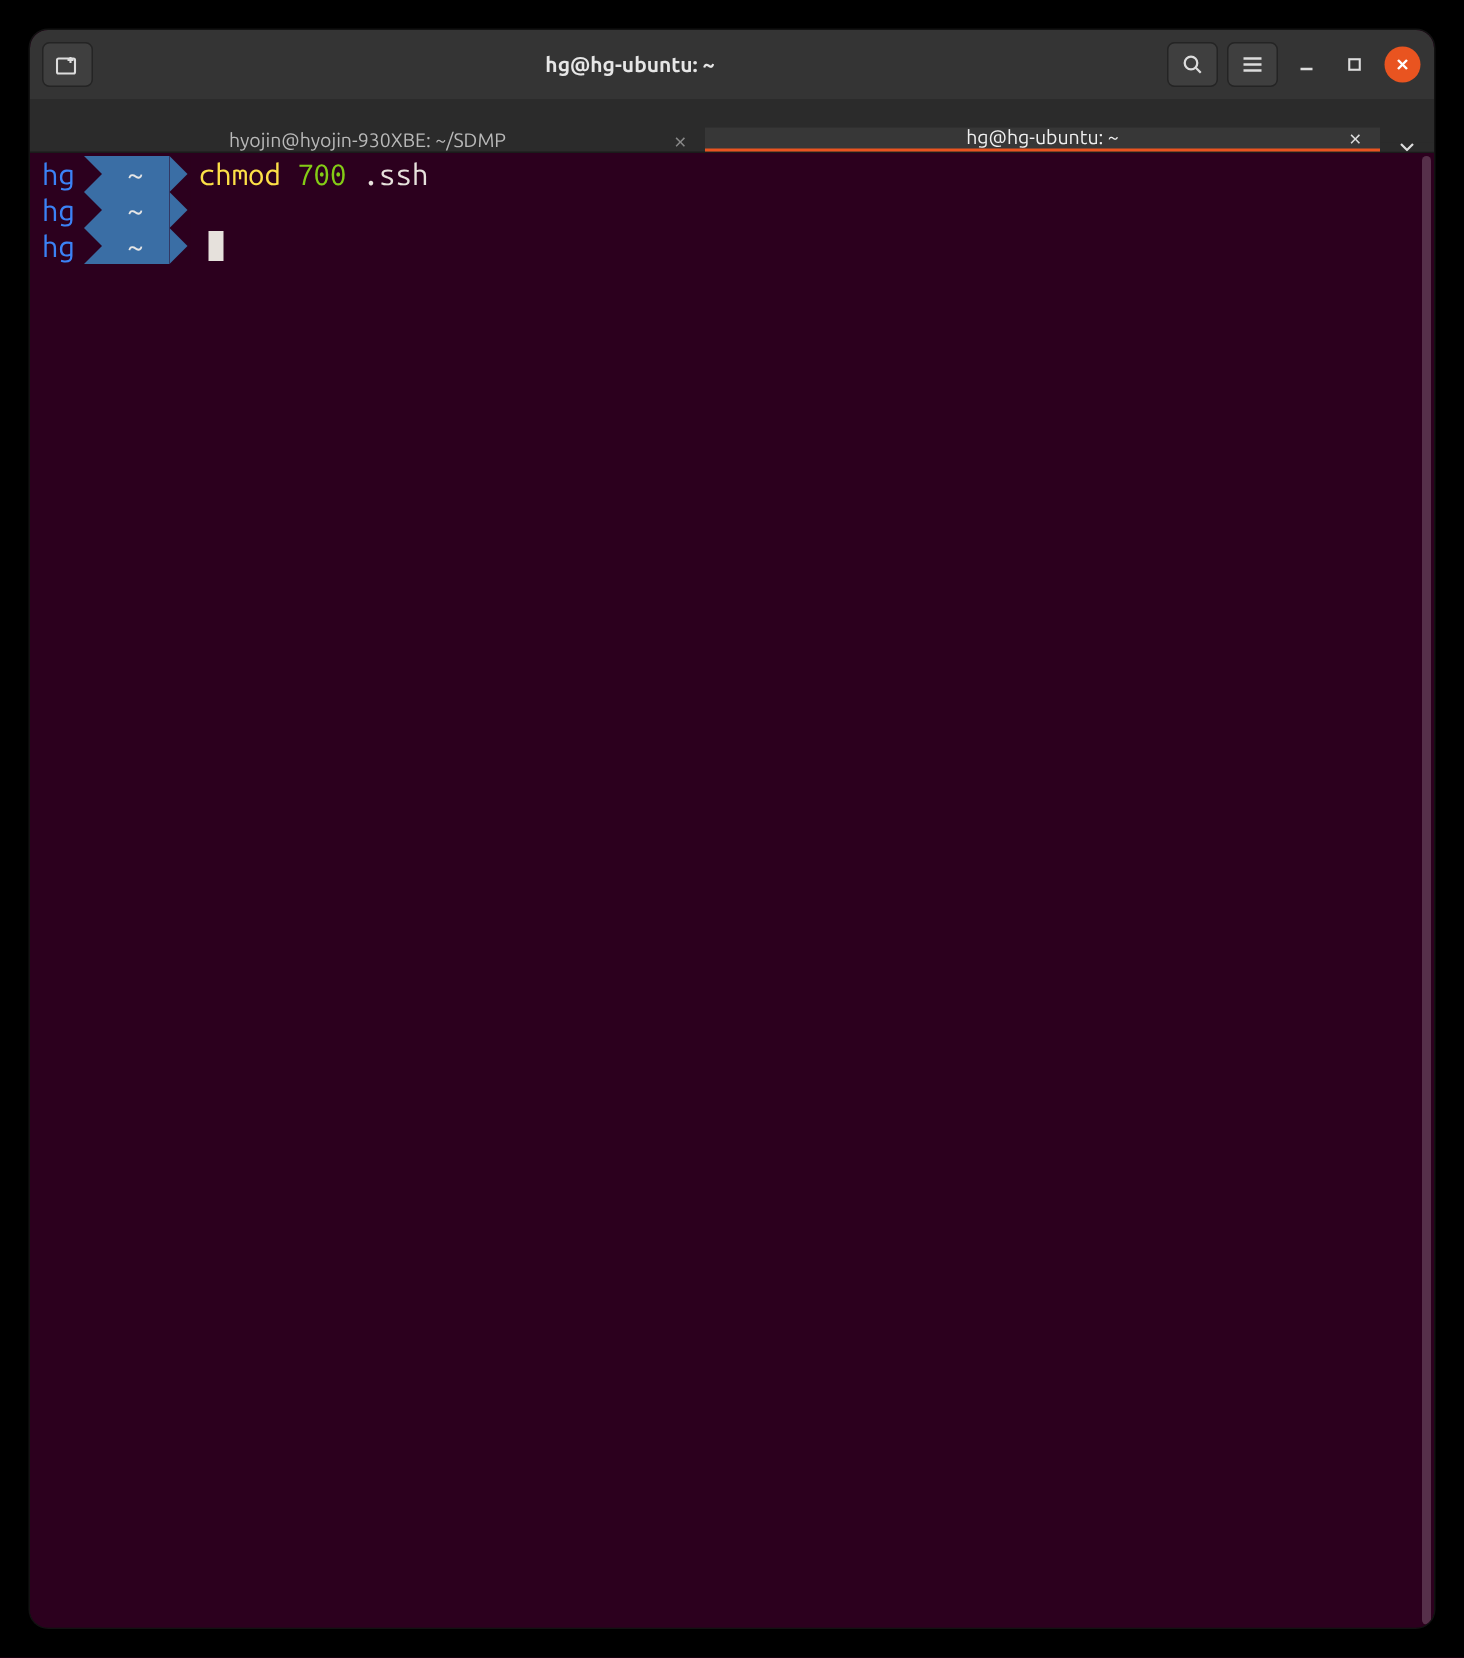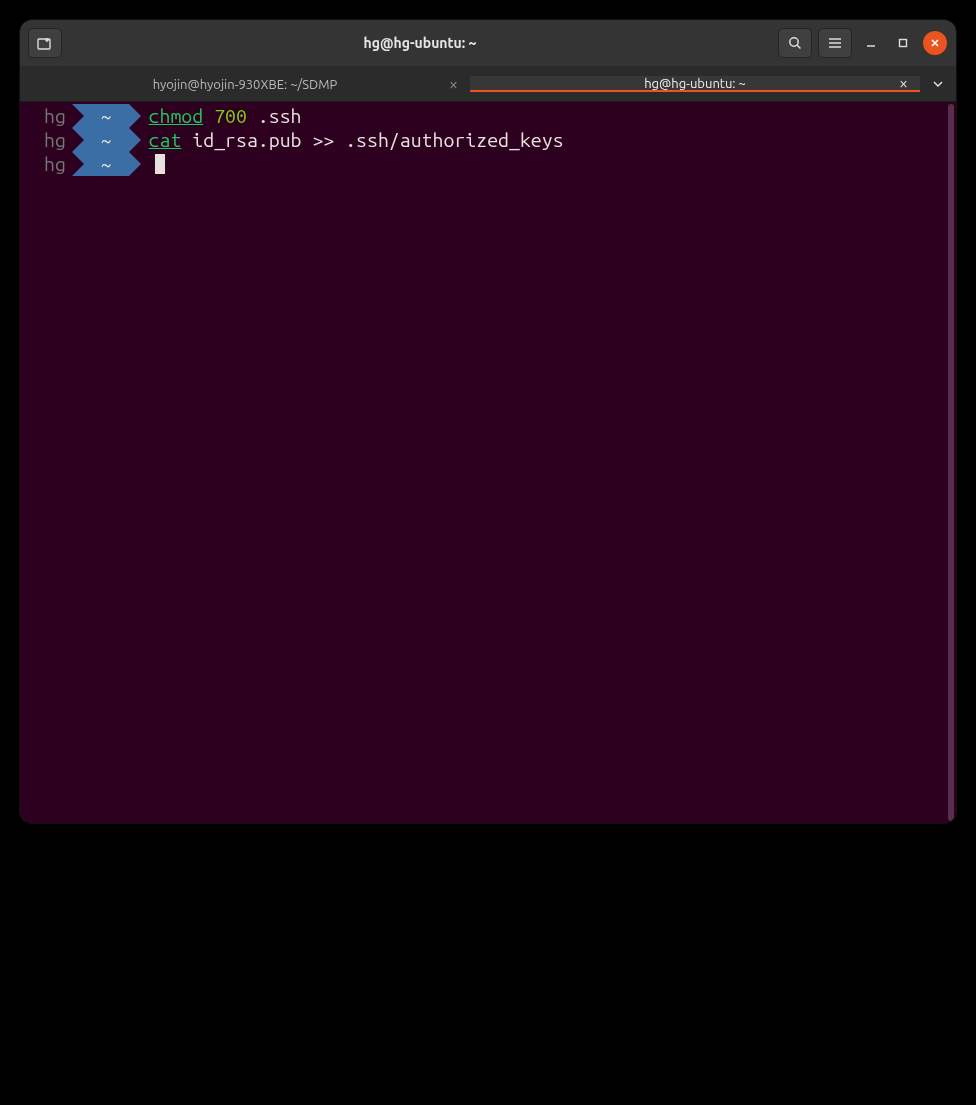--- a/index.html
+++ b/index.html
@@ -9,21 +9,21 @@
     height: 1105px;
     font-family: "Ubuntu", "DejaVu Sans", sans-serif;
     overflow: hidden;
     position: relative;
   }
   .window {
     position: absolute;
     top: 20px;
     left: 20px;
     width: 936px;
-    height: 803px;
+    height: 1065px;
     background: #2c001e;
     border-radius: 12px;
     overflow: hidden;
     display: flex;
     flex-direction: column;
     box-shadow: 0 0 0 1px rgba(255,255,255,0.07), 0 8px 30px rgba(0,0,0,0.6);
   }
   .titlebar {
     height: 46px;
     background: #343434;
@@ -72,21 +72,21 @@
     display: flex;
     align-items: center;
     justify-content: center;
   }
   .win-close svg { stroke: #fff; }
 
   .tabbar {
     height: 36px;
     background: #2b2b2b;
     display: flex;
-    align-items: center;
+    align-items: flex-end;
     border-bottom: 1px solid #1b1b1b;
   }
   .tab {
     flex: 1;
     display: flex;
     align-items: center;
     justify-content: center;
     color: #b9b9b9;
     font-size: 13px;
     position: relative;
@@ -132,25 +132,25 @@
     position: absolute;
     right: 2px;
     top: 2px;
     bottom: 2px;
     width: 6px;
     background: #56304a;
     border-radius: 3px;
   }
 
   .line { display:flex; align-items:center; height:24px; white-space:pre; }
-  .seg-user { color:#737373; background:#2c001e; padding:0 6px 0 24px; }
+  .seg-user { color:#3b82f6; background:#2c001e; padding:0 6px 0 8px; }
   .chev { width:14px; height:24px; display:block; }
   .seg-path { background:#3a6ea5; color:#e6e6e6; padding:0 6px 0 4px; }
   .cmd { padding-left:6px; }
-  .tok-cmd { color:#22c55e;text-decoration:underline; }
+  .tok-cmd { color:#fde047; }
   .tok-arg { color:#84cc16; }
   .tok-under { color:#e6e1dc; }
   .tok-op { color:#e6e1dc; }
   .cursor {
     display:inline-block;
     width: 10px;
     height: 20px;
     background:#e6e1dc;
     margin-left:6px;
     vertical-align: -2px;
@@ -229,21 +229,21 @@
   </svg><span class="seg-path"> ~ </span><svg class="chev" viewBox="0 0 14 24" preserveAspectRatio="none">
     <rect x="0" y="0" width="14" height="24" fill="#2c001e"></rect>
     <polygon points="0,0 12,12 0,24" fill="#3a6ea5"></polygon>
   </svg><span class="cmd"><span class="tok-cmd">chmod</span><span class="tok-arg"> 700 </span><span class="tok-under">.ssh</span></span></div>
         <div class="line"><span class="seg-user">hg</span><svg class="chev" viewBox="0 0 14 24" preserveAspectRatio="none">
     <rect x="0" y="0" width="14" height="24" fill="#3a6ea5"></rect>
     <polygon points="0,0 12,12 0,24" fill="#2c001e"></polygon>
   </svg><span class="seg-path"> ~ </span><svg class="chev" viewBox="0 0 14 24" preserveAspectRatio="none">
     <rect x="0" y="0" width="14" height="24" fill="#2c001e"></rect>
     <polygon points="0,0 12,12 0,24" fill="#3a6ea5"></polygon>
-  </svg><span class="cmd"><span class="tok-cmd">cat</span><span class="tok-arg"> </span><span class="tok-under">id_rsa.pub</span><span class="tok-op"> &gt;&gt; .ssh/authorized_keys</span></span></div>
+  </svg></div>
         <div class="line"><span class="seg-user">hg</span><svg class="chev" viewBox="0 0 14 24" preserveAspectRatio="none">
     <rect x="0" y="0" width="14" height="24" fill="#3a6ea5"></rect>
     <polygon points="0,0 12,12 0,24" fill="#2c001e"></polygon>
   </svg><span class="seg-path"> ~ </span><svg class="chev" viewBox="0 0 14 24" preserveAspectRatio="none">
     <rect x="0" y="0" width="14" height="24" fill="#2c001e"></rect>
     <polygon points="0,0 12,12 0,24" fill="#3a6ea5"></polygon>
   </svg><span class="cmd"></span><span class="cursor"></span></div>
       </div>
     <div class="scrollbar"></div>
   </div>

